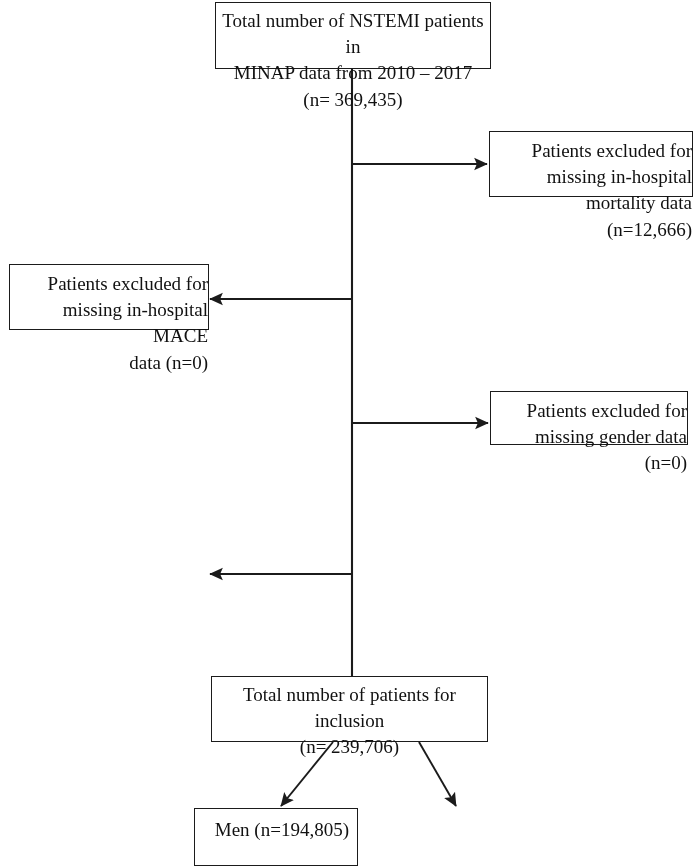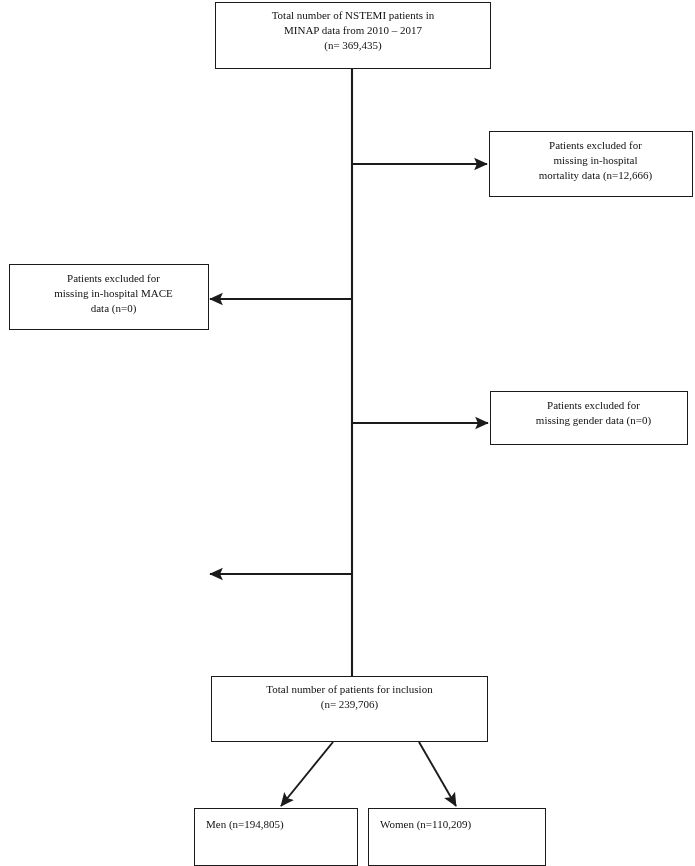--- a/index.html
+++ b/index.html
@@ -21,37 +21,37 @@
     top: 0;
     width: 695px;
     height: 866px;
   }
   .node {
     position: absolute;
     box-sizing: border-box;
     border: 1px solid #1b1b1b;
     background: #ffffff;
     color: #111111;
-    font-size: 11px;
+    font-size: 19px;
     line-height: 1.38;
   }
   .node .node-text {
     display: block;
     white-space: pre-line;
   }
   .node.center-node {
     text-align: center;
     padding-top: 5px;
   }
   .node.side-node {
-    text-align: center;
+    text-align: right;
     padding: 6px 0 4px 9px;
   }
   .node.leaf-node {
-    text-align: left;
+    text-align: right;
     padding: 8px 8px 4px 11px;
   }
 </style>
 </head>
 <body>
 
 <div id="flow-root">
 
   <svg id="flow-svg" viewBox="0 0 695 866" xmlns="http://www.w3.org/2000/svg">
     <defs>
@@ -101,17 +101,14 @@
 
   <div class="node center-node" style="left:211px; top:676px; width:277px; height:66px;">
     <span class="node-text">Total number of patients for inclusion
 (n= 239,706)</span>
   </div>
 
   <div class="node leaf-node" style="left:194px; top:808px; width:164px; height:58px;">
     <span class="node-text">Men (n=194,805)</span>
   </div>
 
-  <div class="node leaf-node" style="left:368px; top:808px; width:178px; height:58px;">
-    <span class="node-text">Women (n=110,209)</span>
-  </div>
 
 </div>
 
 </body></html>

